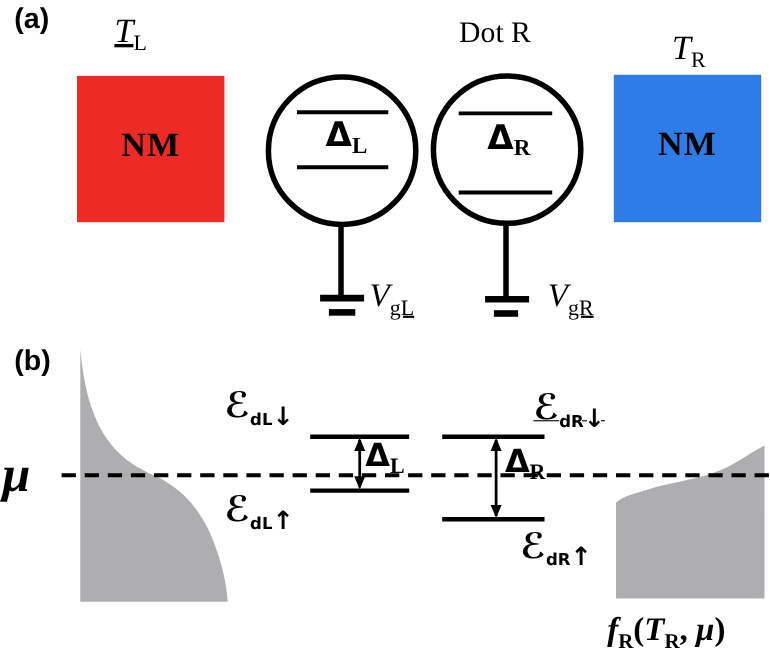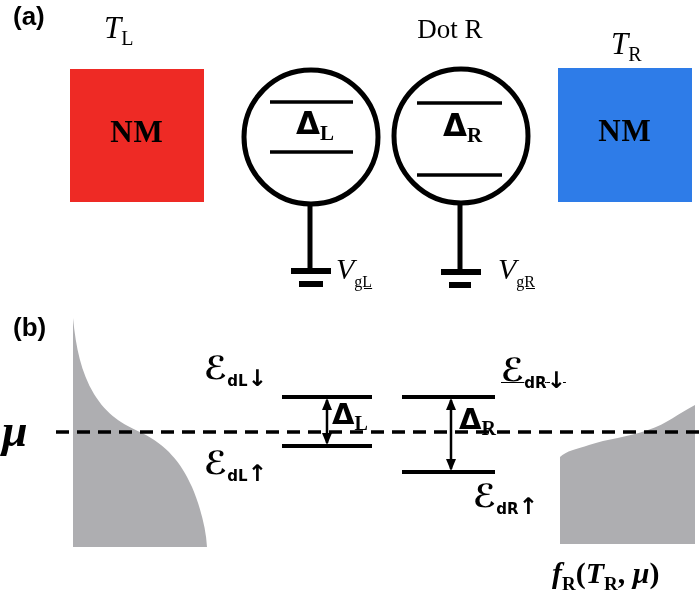--- a/index.html
+++ b/index.html
@@ -7,21 +7,21 @@
        font-family:"Liberation Serif",serif;color:#000;}
   #shapes{position:absolute;left:0;top:0;}
   .lbl{position:absolute;white-space:nowrap;line-height:1;color:#000;}
   .cx{transform:translateX(-50%);}
   .panel-tag{font-family:"Liberation Sans","DejaVu Sans",sans-serif;font-weight:700;font-size:26px;}
   .dot-title{font-family:"Liberation Serif",serif;font-size:27px;}
   .nm{font-family:"Liberation Serif",serif;font-weight:700;font-size:31px;letter-spacing:1px;}
   .varit{font-family:"Liberation Serif",serif;font-style:italic;font-size:31px;}
   .varit sub{font-style:normal;font-size:20px;vertical-align:-7px;font-family:"Liberation Serif",serif;}
   .gate{font-family:"Liberation Serif",serif;font-style:italic;font-size:30px;}
-  .gate sub{font-style:normal;font-size:16px;vertical-align:-8px;text-decoration:underline;}
+  .gate sub{font-style:normal;font-size:20px;vertical-align:-8px;text-decoration:underline;}
   .delta-a{font-family:"DejaVu Sans","Liberation Sans",sans-serif;font-weight:700;font-size:31px;}
   .delta-a sub{font-family:"Liberation Serif",serif;font-weight:700;font-size:21px;vertical-align:-6px;}
   .delta-b{font-family:"DejaVu Sans","Liberation Sans",sans-serif;font-weight:700;font-size:29px;}
   .delta-b sub{font-family:"Liberation Serif",serif;font-weight:700;font-size:20px;vertical-align:-6px;}
   .mu{font-family:"Liberation Serif",serif;font-style:italic;font-weight:700;font-size:46px;}
   .eps{font-family:"DejaVu Serif","DejaVu Sans",serif;font-style:italic;font-weight:700;font-size:32px;}
   .eps-sub{font-family:"DejaVu Sans",sans-serif;font-weight:700;font-size:15px;vertical-align:-7px;}
   .eps-arr{font-family:"DejaVu Sans",sans-serif;font-weight:700;font-size:23px;vertical-align:-7px;}
   .fdist{font-family:"Liberation Serif",serif;font-style:italic;font-weight:700;font-size:30px;}
   .fdist sub{font-style:normal;font-size:19px;vertical-align:-7px;}
@@ -72,21 +72,21 @@
     </g>
     <g>
       <line x1="451" y1="400" x2="451" y2="469" stroke="#000" stroke-width="2.5"></line>
       <polygon points="451,398 446,410 456,410" fill="#000"></polygon>
       <polygon points="451,471 446,459 456,459" fill="#000"></polygon>
     </g>
   </svg>
 
   <div class="lbl panel-tag" style="left:13px;top:3px;">(a)</div>
 
-  <div class="lbl varit" style="left:104px;top:12px;"><span>T</span><sub>L</sub></div>
+  <div class="lbl varit" style="left:104px;top:12px;text-decoration:underline;"><span>T</span><sub>L</sub></div>
 
   <div class="lbl varit" style="left:611px;top:12px;margin-top:16px;"><span>T</span><sub>R</sub></div>
 
   <div class="lbl dot-title cx" style="left:450px;top:3px;margin-top:13px;">Dot R</div>
 
   <div class="lbl nm cx" style="left:137px;top:116px;">NM</div>
   <div class="lbl nm cx" style="left:625px;top:115px;">NM</div>
 
   <div class="lbl delta-a" style="left:296px;top:108px;"><span>Δ</span><sub>L</sub></div>
 
@@ -99,21 +99,21 @@
   <div class="lbl panel-tag" style="left:13px;top:314px;">(b)</div>
 
   <div class="lbl mu" style="left:2px;top:408px;">μ</div>
 
   <div class="lbl" style="left:204px;top:447px;"><span class="eps">ℰ</span><span class="eps-sub">dL</span><span class="eps-arr">↑</span></div>
 
   <div class="lbl" style="left:204px;top:352px;"><span class="eps">ℰ</span><span class="eps-sub">dL</span><span class="eps-arr">↓</span></div>
 
   <div class="lbl delta-b" style="left:332px;top:400px;"><span>Δ</span><sub>L</sub></div>
 
-  <div class="lbl" style="left:501px;top:354px;text-decoration:underline;"><span class="eps">ℰ</span><span class="eps-sub">dR</span><span class="eps-arr">↓</span></div>
+  <div class="lbl" style="left:485px;top:354px;text-decoration:underline;"><span class="eps">ℰ</span><span class="eps-sub">dR</span><span class="eps-arr">↓</span></div>
 
   <div class="lbl" style="left:473px;top:480px;"><span class="eps">ℰ</span><span class="eps-sub">dR</span><span class="eps-arr">↑</span></div>
 
   <div class="lbl delta-b" style="left:459px;top:405px;"><span>Δ</span><sub>R</sub></div>
 
 
   <div class="lbl fdist" style="left:552px;top:558px;"><span>f</span><sub>R</sub><span class="paren">(</span><span>T</span><sub>R</sub><span class="paren">, </span><span>μ</span><span class="paren">)</span></div>
 
 </div>
 

